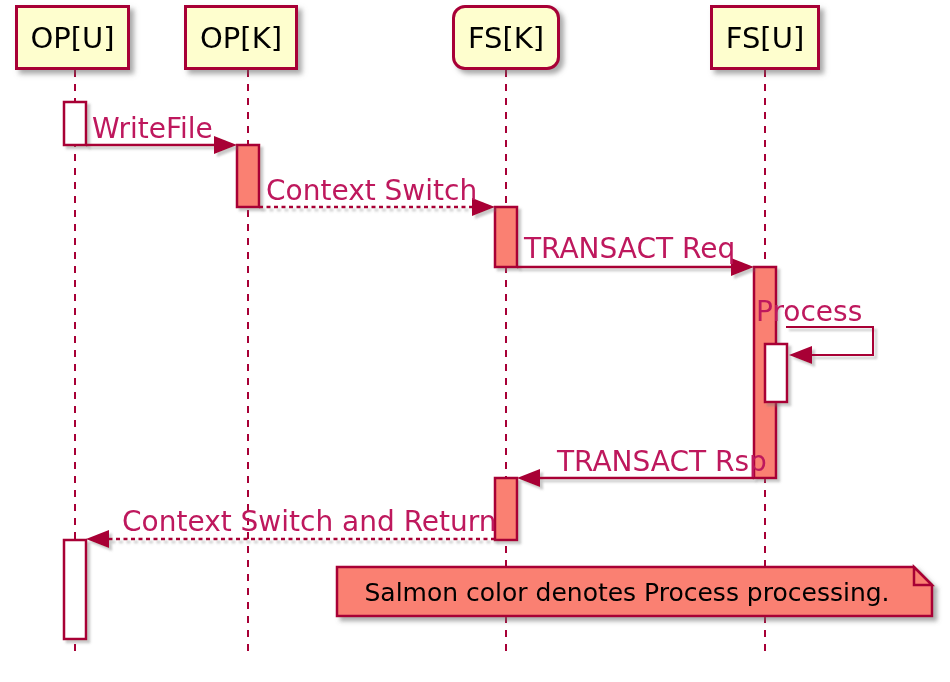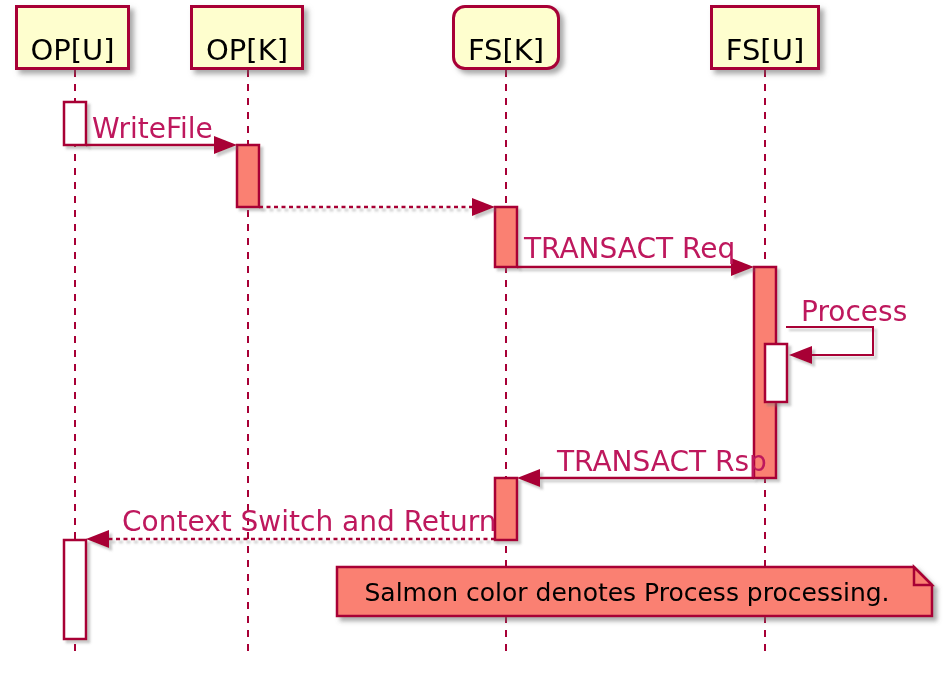--- a/index.html
+++ b/index.html
@@ -10,21 +10,21 @@
     font-family:"DejaVu Sans", sans-serif;
     overflow:hidden;
   }
   .canvas svg{position:absolute;left:0;top:0;}
   .pbox{
     position:absolute;
     height:65px;
     box-sizing:border-box;
     background:#FEFECE;
     border:3px solid #A80036;
-    display:flex;align-items:flex-end;justify-content:center;
+    display:flex;align-items:center;justify-content:center;
     font-size:29px;color:#000;
     box-shadow:4px 4px 5px rgba(100,100,100,0.55);
   }
   .mlabel{
     position:absolute;
     font-size:28px;color:#be185d;
     white-space:nowrap;
     line-height:1.2;
   }
   .note-text{
@@ -95,31 +95,32 @@
 
     <g filter="url(#ds2)">
       <line x1="495" y1="539" x2="104" y2="539" stroke="#A80036" stroke-width="2.5" stroke-dasharray="4,3.5"></line>
       <polygon points="86,539 109,530 109,548" fill="#A80036"></polygon>
     </g>
   </svg>
 
   <div class="pbox" style="left:15px;top:5px;width:115px;">
     <span>OP[U]</span>
   </div>
-  <div class="pbox" style="left:190px;top:5px;width:114px;">
+  <div class="pbox" style="left:184px;top:5px;width:114px;">
     <span>OP[K]</span>
   </div>
   <div class="pbox" style="left:452px;top:5px;width:108px;border-radius:13px;">
     <span>FS[K]</span>
   </div>
   <div class="pbox" style="left:710px;top:5px;width:110px;">
     <span>FS[U]</span>
   </div>
 
   <div class="mlabel" style="left:92px;top:112px;">WriteFile</div>
+  <div class="mlabel" style="left:266px;top:174px;">Context Switch</div>
   <div class="mlabel" style="left:524px;top:232px;">TRANSACT Req</div>
-  <div class="mlabel" style="left:801px;top:295px;">Process</div>
+  <div class="mlabel" style="left:756px;top:295px;">Process</div>
   <div class="mlabel" style="left:557px;top:445px;">TRANSACT Rsp</div>
   <div class="mlabel" style="left:122px;top:505px;">Context Switch and Return</div>
 
   <div class="note-text">Salmon color denotes Process processing.</div>
 
 </div>
 
 </body></html>

